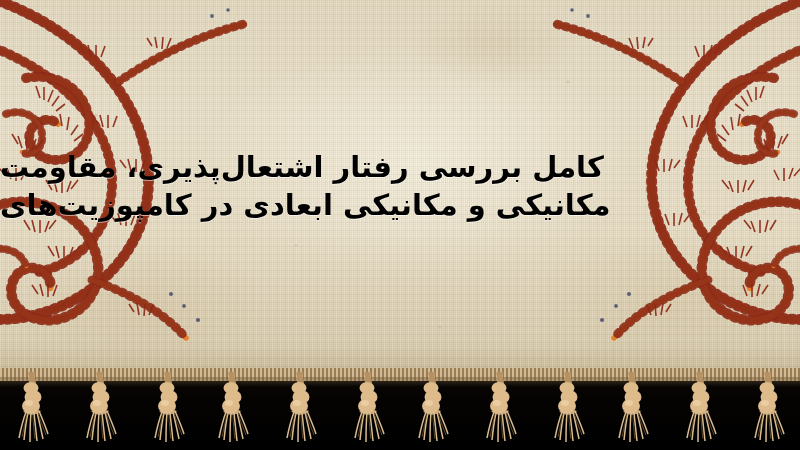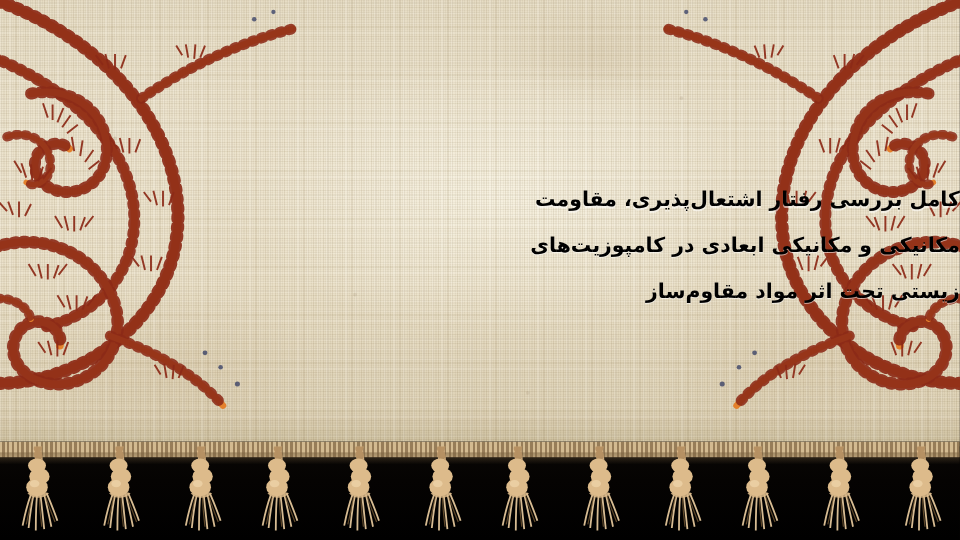--- a/index.html
+++ b/index.html
@@ -56,24 +56,24 @@
 
   
   .orn{position:absolute;top:-6px;width:330px;height:360px;pointer-events:none;}
   .orn.left{left:-34px;}
   .orn.right{right:-34px;transform:scaleX(-1);}
   .orn svg{display:block;width:100%;height:100%;}
 
   
   .caption{
     position:absolute;left:0;right:0;top:148px;
-    text-align:right;
+    text-align:left;
     color:#000;
     direction:rtl;
-    font-size:17px;
+    font-size:29px;
     font-weight:700;
     line-height:38px;
     letter-spacing:0px;
     text-shadow:0 1px 0 rgba(255,255,255,.55);
   }
   .caption .ln{display:block;white-space:nowrap;}
 
   
   .fringeband{
     position:absolute;left:0;bottom:0;width:800px;height:82px;
@@ -262,21 +262,20 @@
         <circle cx="232" cy="326" r="2.1"></circle>
         <circle cx="246" cy="22" r="1.9"></circle> 
           <circle cx="262" cy="16" r="1.8"></circle>
       </g>
     </svg>
   </div>
 
   <div class="caption">
     <span class="ln">کامل بررسی رفتار اشتعال‌پذیری، مقاومت</span>
     <span class="ln">مکانیکی و مکانیکی ابعادی در کامپوزیت‌های</span>
-    <span class="ln">زیستی تحت اثر مواد مقاوم‌ساز</span>
   </div>
 
   <div class="fringeband">
     <div class="hemline"></div>
     <div class="hemshadow"></div>
     <div id="tassels">
         <div class="tassel" style="left: 10.3333px;">
           <svg width="46" height="78" viewBox="0 0 46 78" xmlns="http://www.w3.org/2000/svg">
             <g transform="translate(-1,0)">
               <path d="M23 0 C21 6 25 9 23 14 C21 19 25 22 23 27" stroke="#ddbb8b" stroke-width="6.5" fill="none" stroke-linecap="round" opacity=".95"></path>

